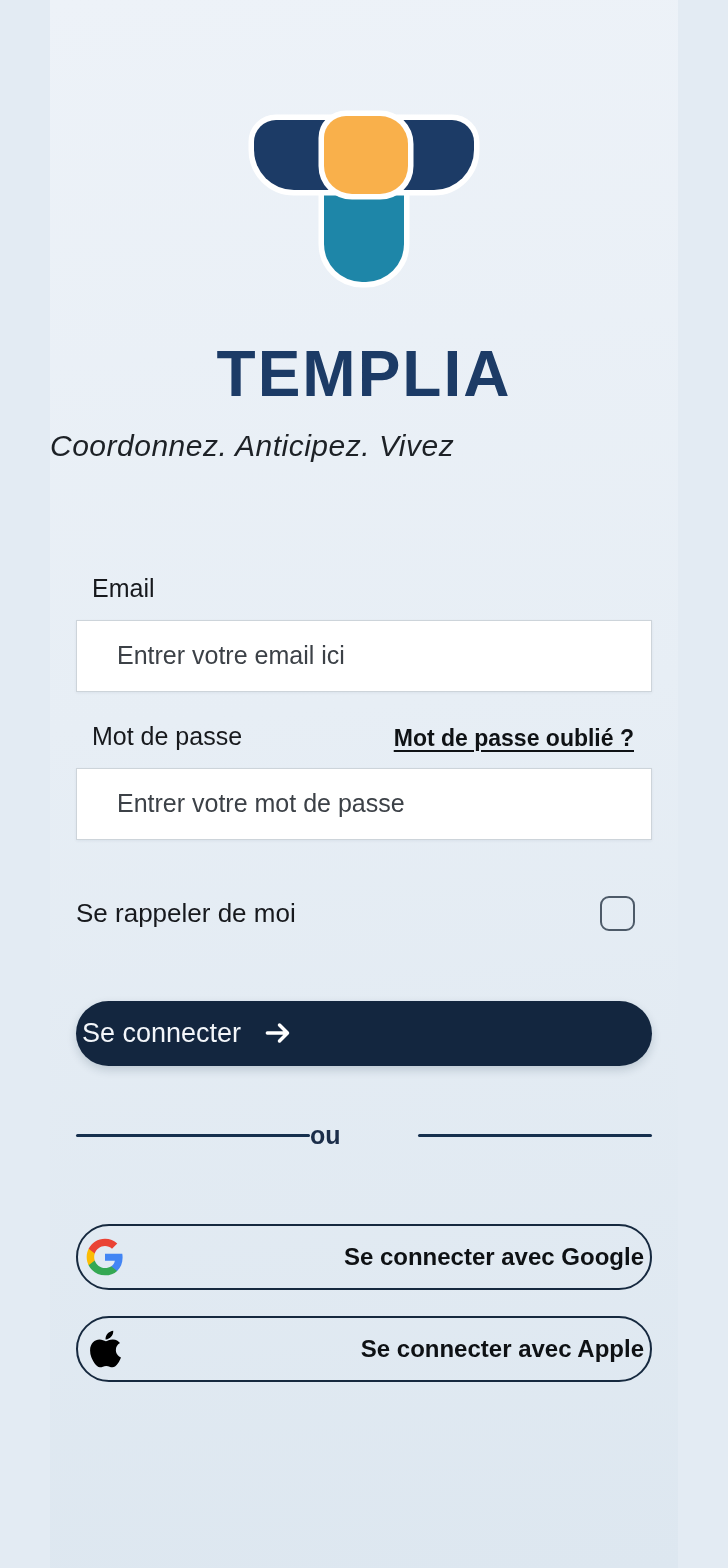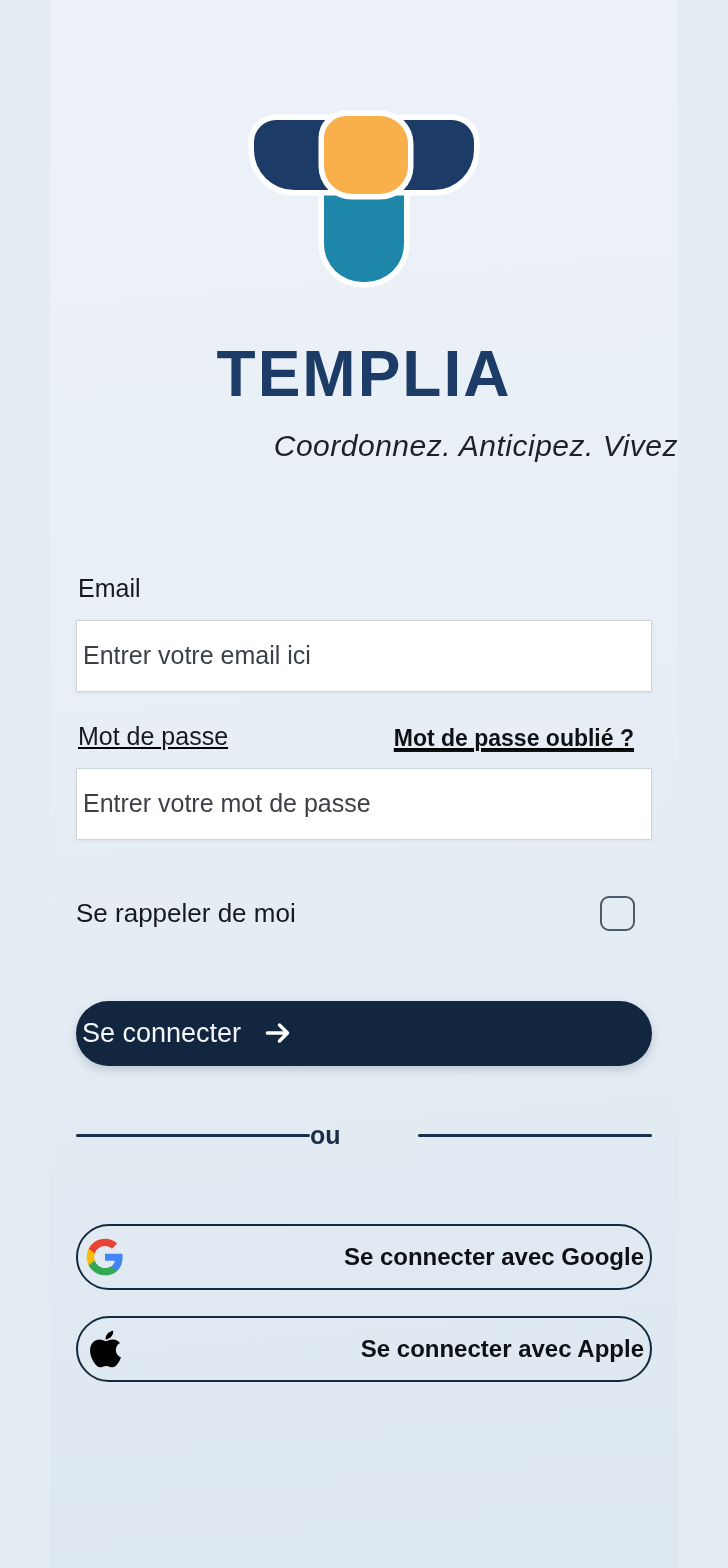--- a/index.html
+++ b/index.html
@@ -8,34 +8,34 @@
     position:relative;width:628px;height:1568px;margin:0 auto;overflow:hidden;
     background:linear-gradient(175deg,#edf2f8 0%,#e7eef5 45%,#dde7f0 100%);
   }
   
   .logo-wrap{width:236px;height:184px;margin:106px auto 0;display:block;}
   .app-title{
     margin:48px 0 0;text-align:center;font-size:64px;font-weight:700;
     letter-spacing:2px;color:#1c3b66;line-height:1.15;
   }
   .tagline{
-    margin-top:16px;text-align:right;font-style:italic;font-size:30px;
+    margin-top:16px;text-align:left;font-style:italic;font-size:30px;
     color:#1d2126;letter-spacing:.5px;line-height:1.2;
   }
   
   .form{width:576px;margin:108px auto 0;}
-  .field-label{display:block;font-size:25px;color:#17191d;margin-left:2px;line-height:32px;}
+  .field-label{display:block;font-size:25px;color:#17191d;margin-left:16px;line-height:32px;}
   .text-input{
-    display:block;width:100%;height:72px;margin-top:16px;padding:0 6px;
+    display:block;width:100%;height:72px;margin-top:16px;padding:0 40px;
     background:#ffffff;border:1px solid #cdd4da;border-radius:0;
     font-size:25px;color:#1a1d21;outline:none;
     box-shadow:0 1px 3px rgba(16,42,67,.06);
   }
   .text-input::placeholder{color:#3c4147;opacity:1;}
-  .pw-row{display:flex;justify-content:space-between;align-items:flex-end;margin-top:28px;text-decoration:underline;}
+  .pw-row{display:flex;justify-content:space-between;align-items:flex-end;margin-top:28px;}
   .forgot-link{
     font-size:23px;font-weight:700;color:#0f1215;text-decoration:underline;
     text-underline-offset:4px;margin-right:18px;cursor:pointer;
   }
   .remember-row{display:flex;justify-content:space-between;align-items:center;margin-top:56px;}
   .remember-label{font-size:26px;color:#17191d;}
   .checkbox{
     width:35px;height:35px;border:2.5px solid #4d5a68;border-radius:9px;
     margin-right:17px;background:transparent;cursor:pointer;flex:none;
   }

